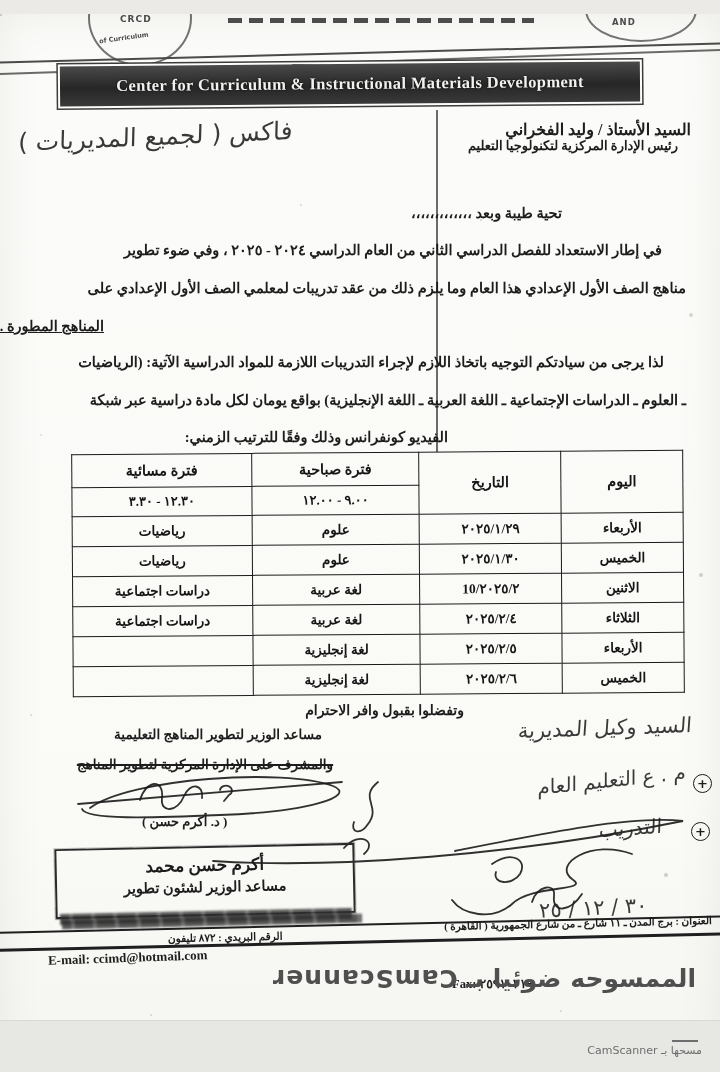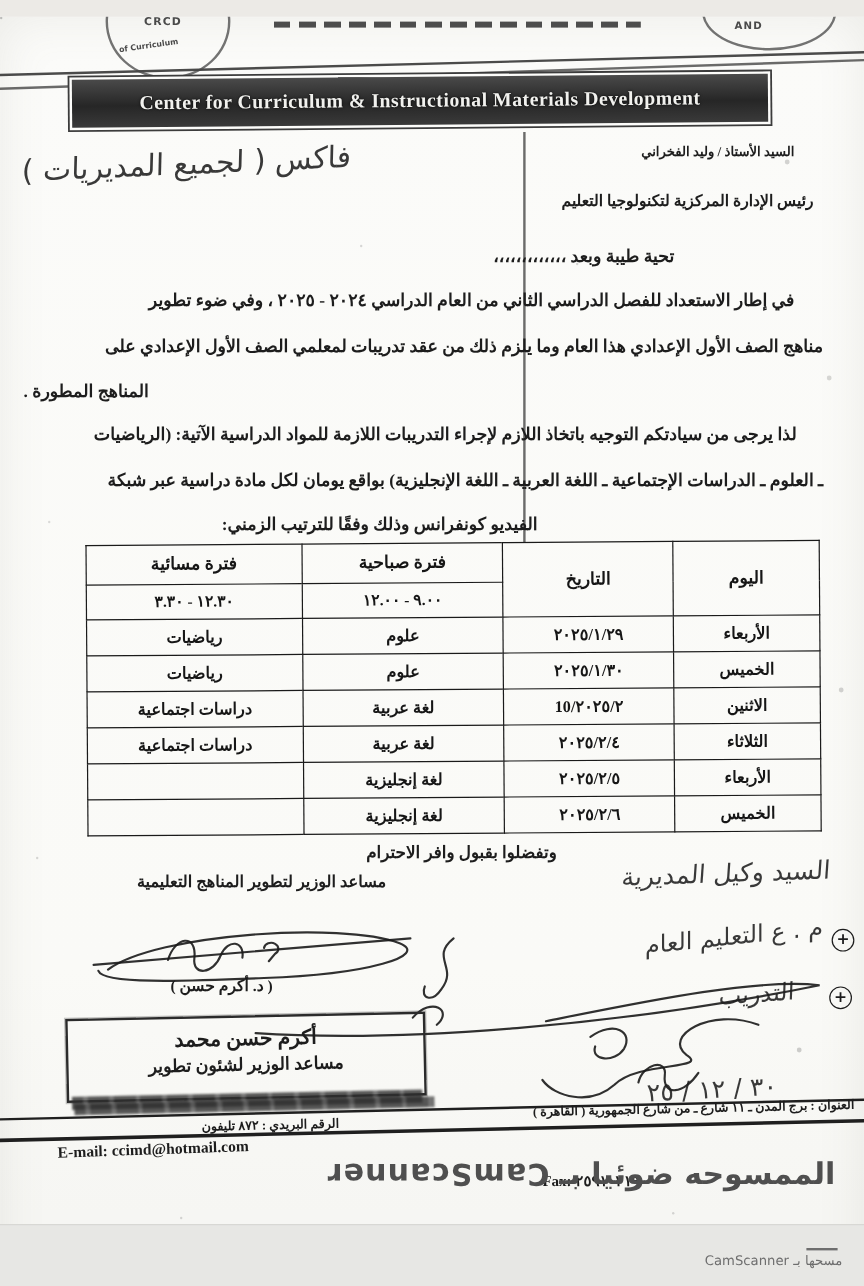--- a/index.html
+++ b/index.html
@@ -85,30 +85,30 @@
   <div class="abs stamp-text" style="left:99px;top:20px;font-size:6.5px;transform:rotate(-8deg);">of Curriculum</div>
   <div class="abs stamp" style="left:585px;top:-36px;width:108px;height:60px;"></div>
   <div class="abs stamp-text" style="left:612px;top:3px;font-size:8.5px;letter-spacing:1px;">AND</div>
 
   <div class="abs banner">
     <span>Center for Curriculum &amp; Instructional Materials Development</span>
   </div>
 
   <div class="abs vline"></div>
 
-  <div class="abs ar" style="right:58px;top:106px;font-size:11px;">السيد الأستاذ / وليد الفخراني</div>
-  <div class="abs ar" style="right:42px;top:146px;font-size:13px;">رئيس الإدارة المركزية لتكنولوجيا التعليم</div>
+  <div class="abs ar" style="right:29px;top:106px;font-size:16px;">السيد الأستاذ / وليد الفخراني</div>
+  <div class="abs ar" style="right:42px;top:124px;font-size:13px;">رئيس الإدارة المركزية لتكنولوجيا التعليم</div>
 
   <div class="abs hand" style="left:18px;top:108px;font-size:25px;transform:rotate(-2.5deg) skewX(-4deg);">فاكس ( لجميع المديريات )</div>
 
   <div class="abs ar" style="right:158px;top:191px;font-size:14.5px;">تحية طيبة وبعد ،،،،،،،،،،،،،</div>
 
   <div class="abs ar" style="right:58px;top:228px;font-size:14.5px;">في إطار الاستعداد للفصل الدراسي الثاني من العام الدراسي ٢٠٢٤ - ٢٠٢٥ ، وفي ضوء تطوير</div>
   <div class="abs ar" style="right:34px;top:266px;font-size:14.5px;">مناهج الصف الأول الإعدادي هذا العام وما يلزم ذلك من عقد تدريبات لمعلمي الصف الأول الإعدادي على</div>
-  <div class="abs ar" style="right:596px;top:304px;font-size:14.5px;">المناهج المطورة .</div>
+  <div class="abs ar" style="right:616px;top:304px;font-size:14.5px;text-decoration:underline;">المناهج المطورة .</div>
 
   <div class="abs ar" style="right:56px;top:340px;font-size:14.5px;">لذا يرجى من سيادتكم التوجيه باتخاذ اللازم لإجراء التدريبات اللازمة للمواد الدراسية الآتية: (الرياضيات</div>
   <div class="abs ar" style="right:34px;top:378px;font-size:14.5px;">ـ العلوم ـ الدراسات الإجتماعية ـ اللغة العربية ـ اللغة الإنجليزية) بواقع يومان لكل مادة دراسية عبر شبكة</div>
   <div class="abs ar" style="right:272px;top:415px;font-size:14.5px;">الفيديو كونفرانس وذلك وفقًا للترتيب الزمني:</div>
 
   <table class="sched">
     <colgroup>
       <col style="width:122px">
         <col style="width:142px">
         <col style="width:168px">
@@ -162,20 +162,21 @@
         <td>٢٠٢٥/٢/٦</td>
         <td>لغة إنجليزية</td>
         <td></td>
       </tr>
     </tbody>
   </table>
 
   <div class="abs ar" style="right:256px;top:688px;font-size:14px;">وتفضلوا بقبول وافر الاحترام</div>
 
   <div class="abs ar" style="left:78px;top:712px;width:280px;text-align:center;font-size:13.5px;">مساعد الوزير لتطوير المناهج التعليمية</div>
+  <div class="abs ar" style="left:52px;top:742px;width:306px;text-align:center;font-size:13.5px;text-decoration:line-through;text-decoration-thickness:1.5px;">والمشرف على الإدارة المركزية لتطوير المناهج</div>
   <div class="abs ar" style="left:142px;top:800px;font-size:13px;">( د. أكرم حسن )</div>
 
   <svg class="abs scribble" style="left:70px;top:748px;" width="300" height="72" viewBox="0 0 300 72">
     <path d="M20 46 C60 16 215 6 263 24 C288 34 238 50 150 53 C80 56 16 58 12 47"></path>
     <path d="M70 38 c6 -20 24 -22 22 -2 c-2 16 16 14 22 -2 c6 -14 20 -12 18 2"></path>
     <path d="M150 28 a6 5 0 1 1 9 5 l-5 6"></path>
     <path d="M8 42 L272 20"></path>
   </svg>
 
   <svg class="abs scribble" style="left:330px;top:762px;" width="70" height="82" viewBox="0 0 70 82">

